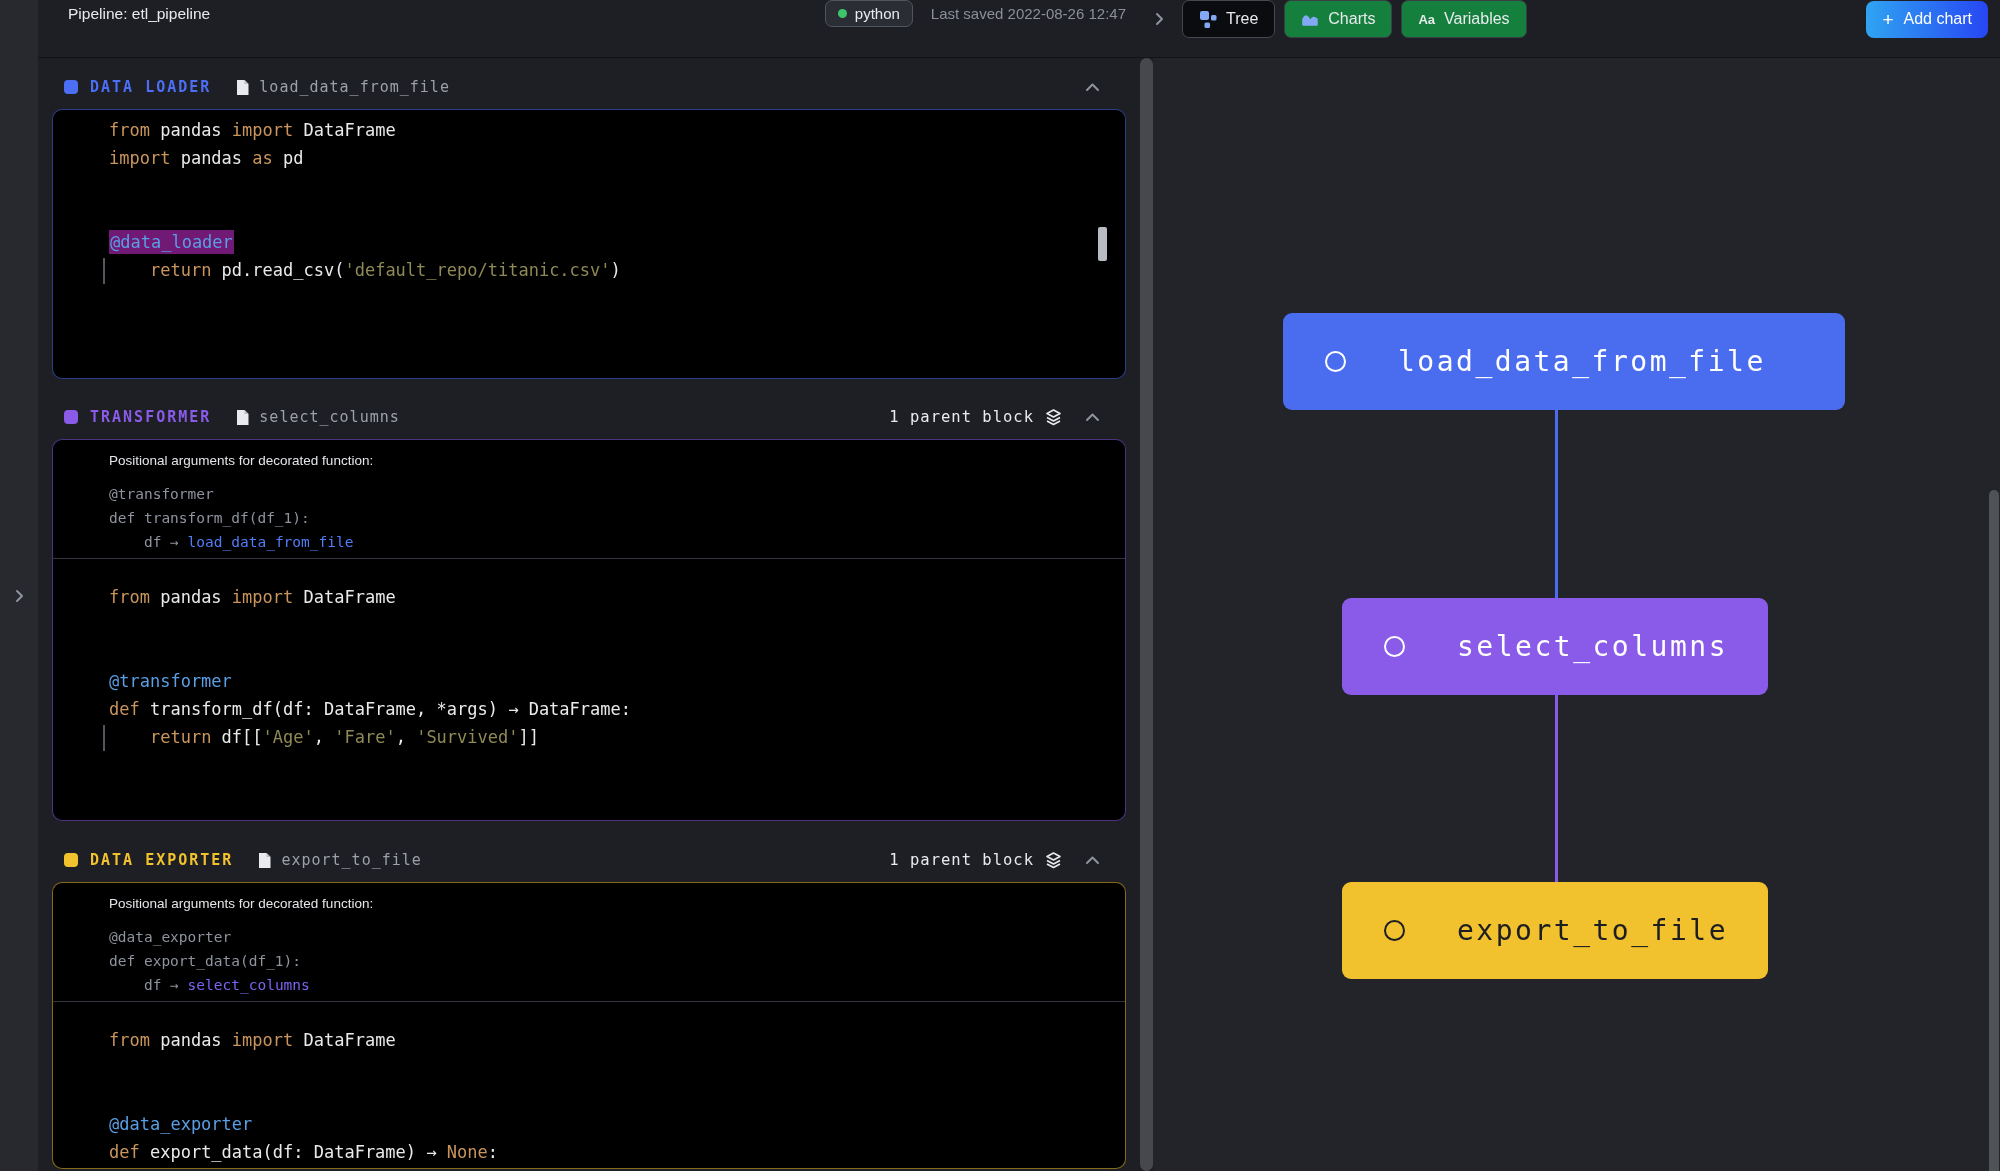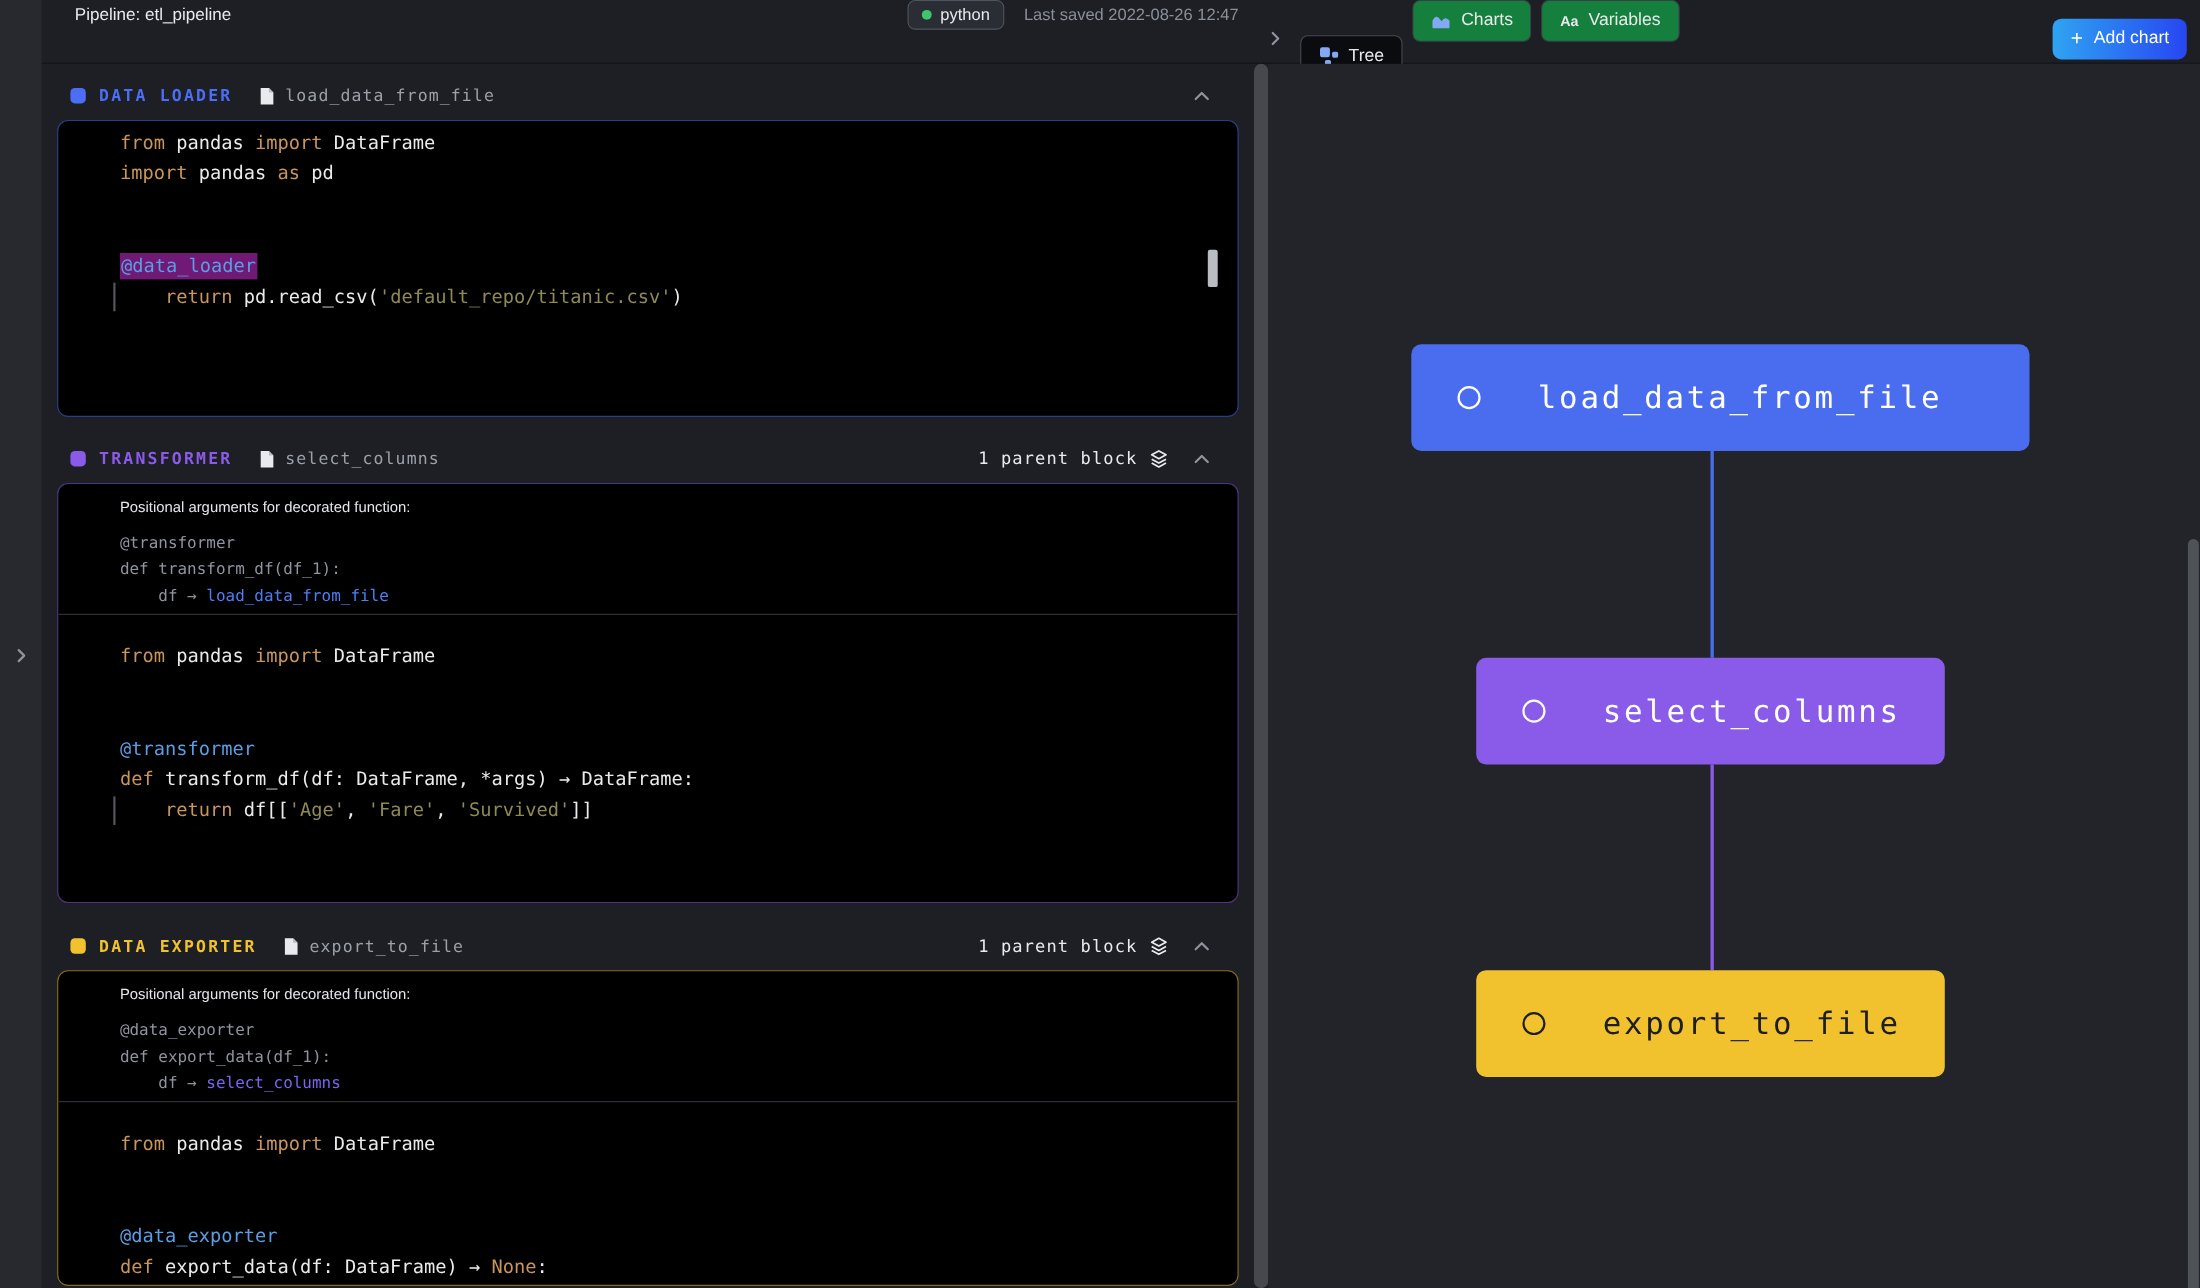--- a/index.html
+++ b/index.html
@@ -22,21 +22,21 @@
   .lang-badge { display:flex; align-items:center; gap:8px; background:#2A2D34;
                 border:1px solid #50545C; border-radius:7px; padding:4px 12px;
                 color:#E9EAEE; font-size:15px; }
   .lang-dot { width:9px; height:9px; border-radius:50%; background:#3EC66D; }
   .last-saved { color:#8A8F99; font-size:15px; margin-left:18px; white-space:nowrap; }
   .chev { color:#8E939E; display:flex; align-items:center; }
   .tabs { display:flex; gap:9px; margin-left:16px; }
   .tab { display:flex; align-items:center; gap:9px; height:38px; padding:0 16px;
          border-radius:7px; background:#15803d; border:1px solid #3A3E45;
          color:#E8EAED; font-size:16px; cursor:pointer; }
-  .tab.active { background:#0B0C0F; border-color:#45484F;margin-top:32px; }
+  .tab.active { background:#0B0C0F; border-color:#45484F; }
   .aa-glyph { font-size:13px; font-weight:bold; color:#E8EAED; }
   .add-chart { display:flex; align-items:center; gap:10px; height:37px; padding:0 16px;
                border-radius:8px; color:#fff; font-size:16px;
                background:linear-gradient(90deg,#2FA4F2,#2746F2); cursor:pointer; }
   .add-chart .plus { font-size:19px; line-height:1; }
 
   
   .main { flex:1; display:flex; min-height:0; }
   .editor { width:1102px; flex:none; background:#1D1F24; padding-left:14px; position:relative; }
   .panel-scrollbar { width:13px; flex:none; background:#46484D; border-radius:7px; }

